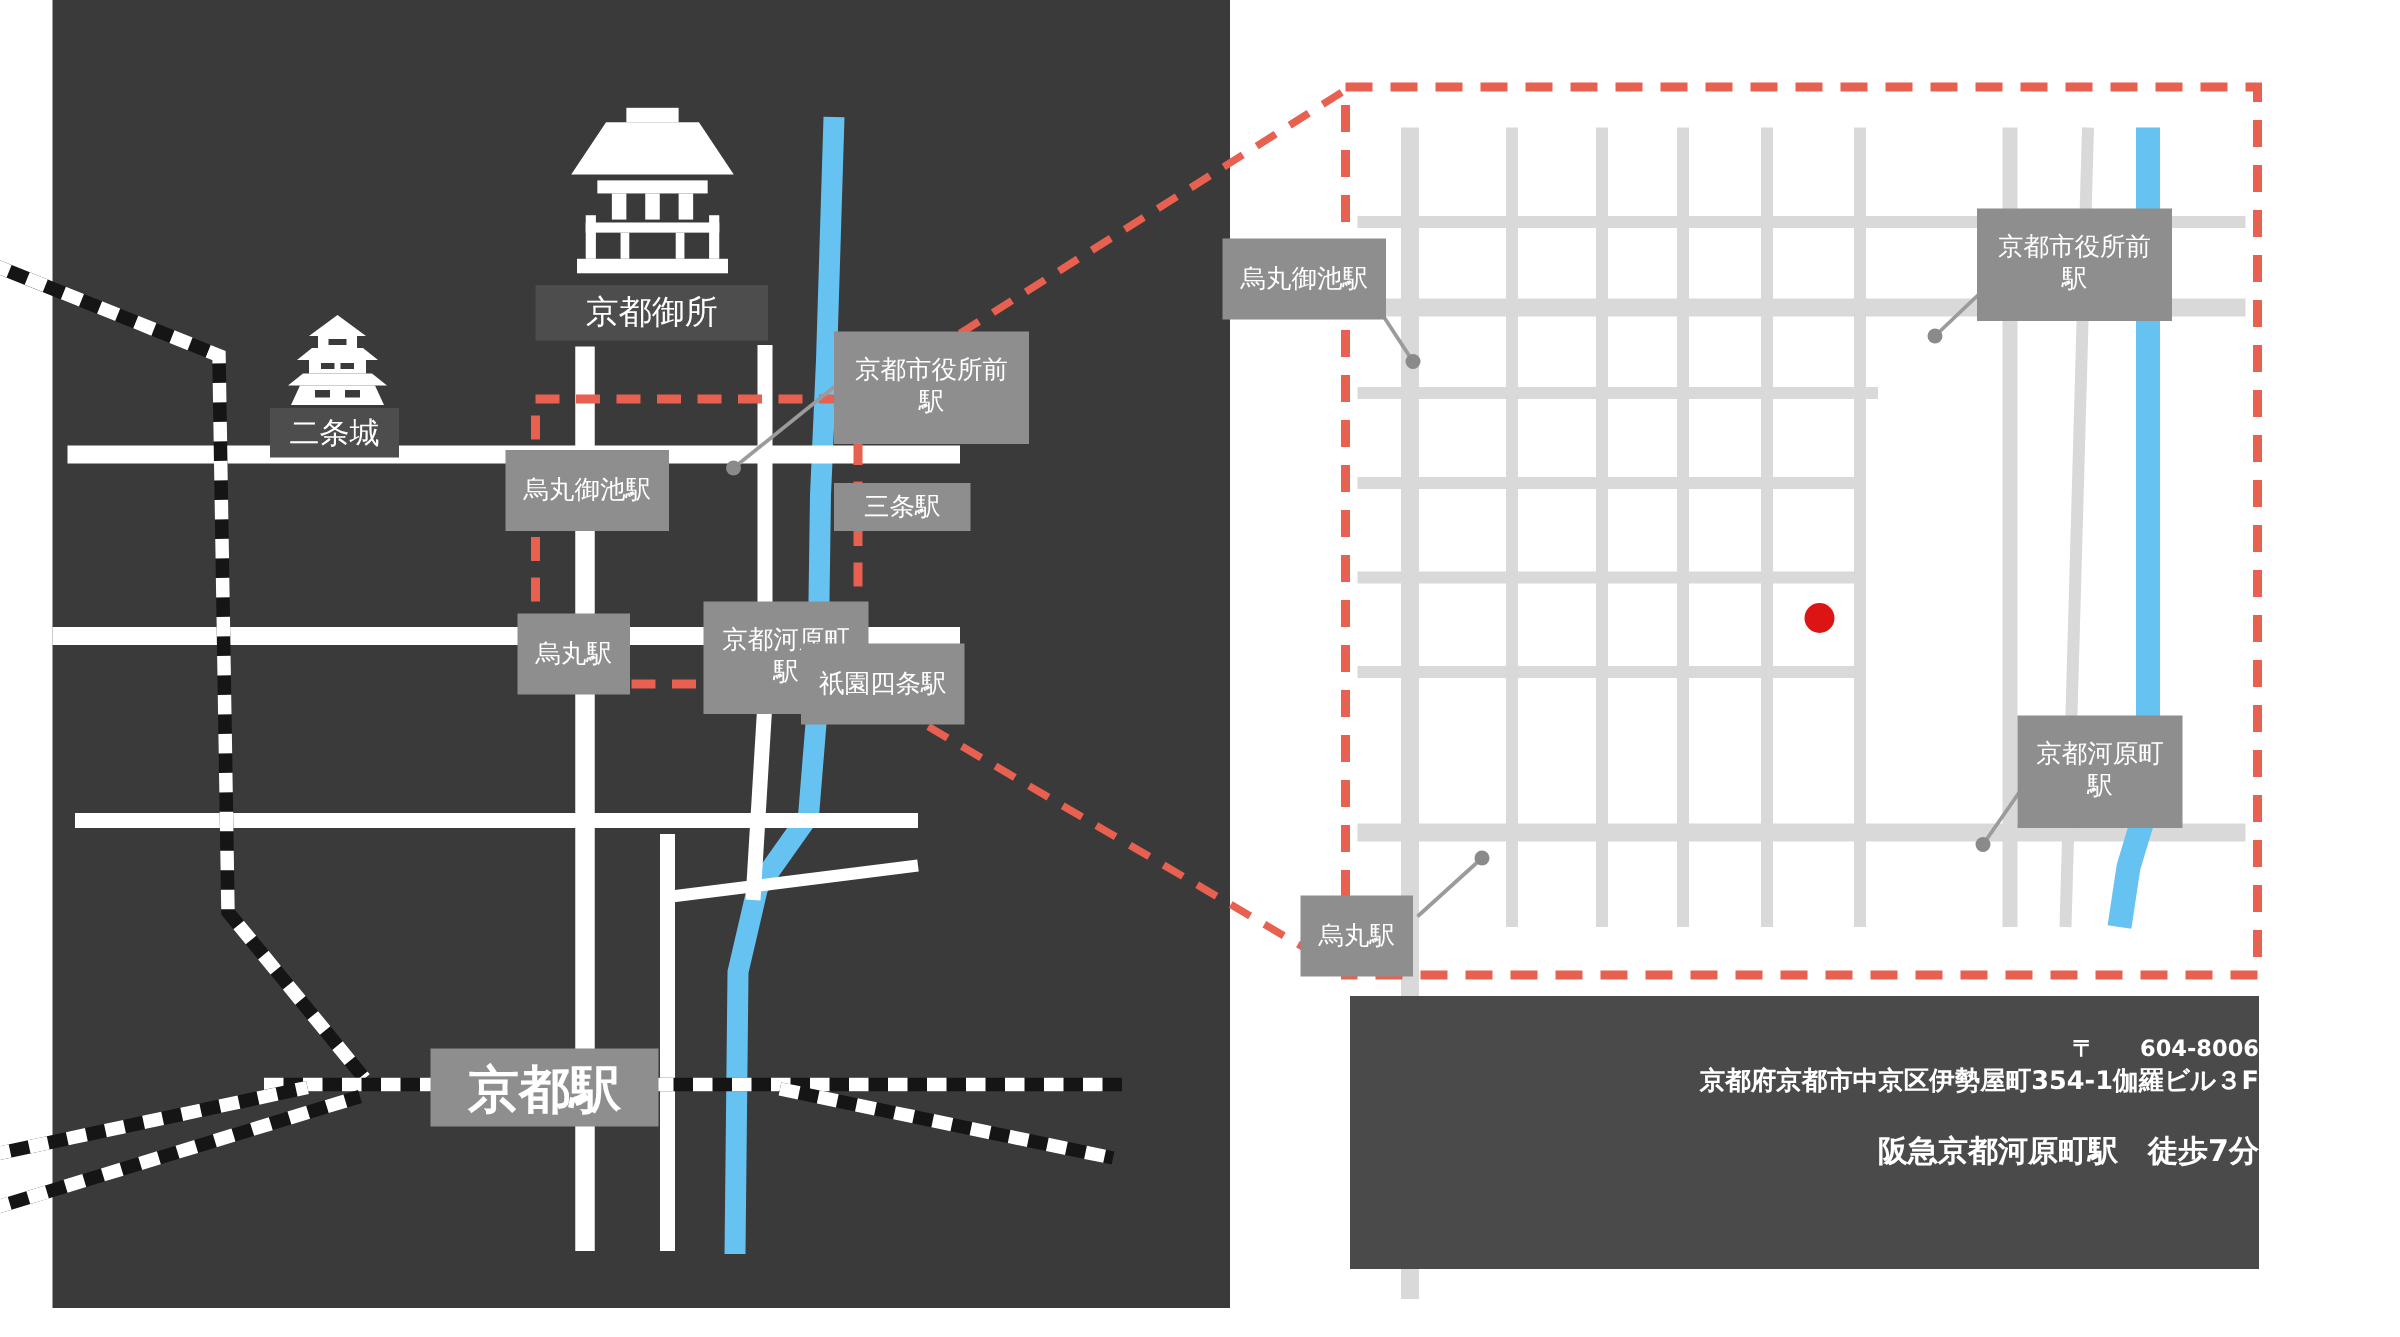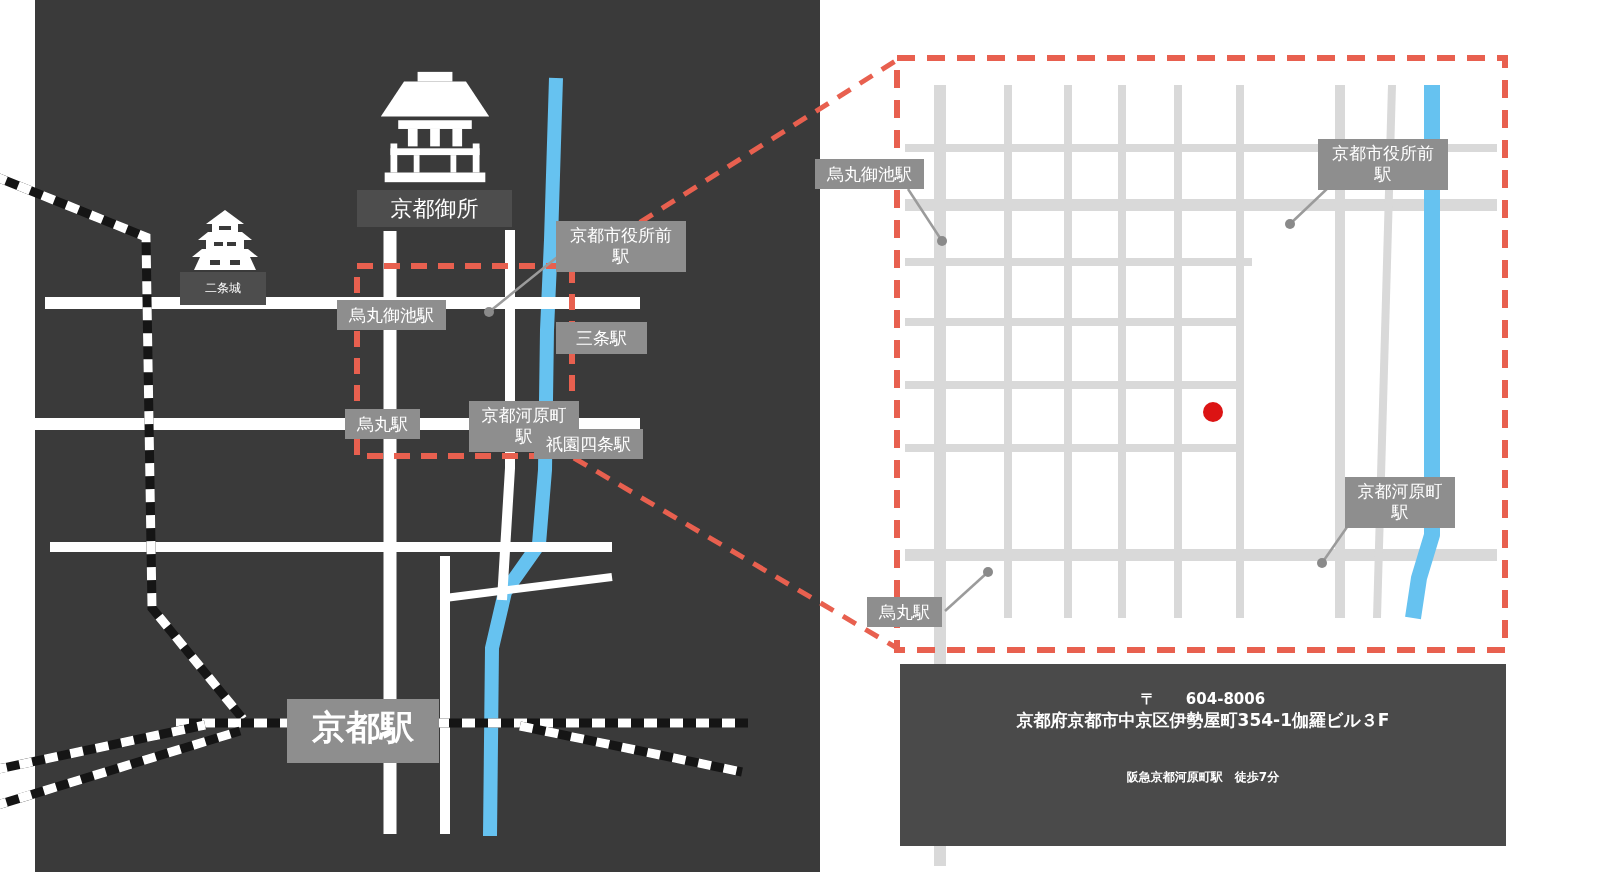--- a/index.html
+++ b/index.html
@@ -13,33 +13,33 @@
   .rail-base   { stroke:#151515; stroke-width:9; fill:none; }
   .rail-dash   { stroke:#ffffff; stroke-width:9; fill:none; stroke-dasharray:13 13; }
   .red-dash    { fill:none; stroke:#E8604F; stroke-width:6; stroke-dasharray:16 11; }
   .red-dash-line path { fill:none; stroke:#E8604F; stroke-width:5; stroke-dasharray:15 11; }
   .streets path{ stroke:#D9D9D9; stroke-width:8; fill:none; }
   .callout-line{ stroke:#9b9b9b; stroke-width:2.5; fill:none; }
   .callout-dot { fill:#8a8a8a; }
 
   
   .label { position:absolute; color:#fff; text-align:center; }
-  .station { background:#8E8E8E; font-size:17px; font-weight:500; padding:4px 12px; white-space:nowrap; line-height:1.3; }
+  .station { background:#8E8E8E; font-size:17px; font-weight:500; padding:16px 12px; white-space:nowrap; line-height:1.3; }
   .station.multiline { white-space:normal; word-break:break-all; line-height:1.25; }
   .landmark { background:#4D4D4D; font-weight:500; }
   .kyoto-big { background:#8E8E8E; font-size:34px; font-weight:600; }
   .icon { position:absolute; }
 
   
   .info-panel { position:absolute; left:900px; top:664px; width:606px; height:182px;
-                background:#4A4A4A; color:#fff; text-align:center; font-weight:600; }
+                background:#4A4A4A; color:#fff; text-align:right; font-weight:600; }
   .postal-row { margin-top:26px; font-size:15px; }
   .postal-row .mark { margin-right:30px; }
   .info-address { font-size:17px; }
-  .info-access { margin-top:36px; font-size:12px; line-height:1.55; }
+  .info-access { margin-top:20px; font-size:20px; line-height:1.55; }
 </style>
 </head>
 <body>
 
 <div class="page">
 
   <svg class="map-svg" width="1600" height="891" viewBox="0 0 1600 891">
 
     <rect x="35" y="0" width="785" height="872" fill="#3A3A3A"></rect>
 
@@ -147,35 +147,35 @@
         <rect x="28" y="32" width="9" height="4"></rect>
         <rect x="41" y="32" width="9" height="4"></rect>
         <rect x="24" y="50" width="10" height="5"></rect>
         <rect x="44" y="50" width="10" height="5"></rect>
       </g>
     </svg>
   </div>
 
   <div class="label landmark" style="left:357px;top:190px;width:155px;height:37px;line-height:37px;font-size:22px">京都御所</div>
 
-  <div class="label landmark" style="left:180px;top:272px;width:86px;height:33px;line-height:33px;font-size:12px">二条城</div>
+  <div class="label landmark" style="left:180px;top:272px;width:86px;height:33px;line-height:33px;font-size:20px">二条城</div>
 
   <div class="label station multiline" style="left:556px;top:221px;width:130px">京都市役所前駅</div>
 
   <div class="label station" style="left:337px;top:300px">烏丸御池駅</div>
 
   <div class="label station" style="left:556px;top:322px;padding:5px 20px">三条駅</div>
 
   <div class="label station" style="left:345px;top:409px">烏丸駅</div>
 
   <div class="label station multiline" style="left:469px;top:401px;width:110px">京都河原町駅</div>
 
   <div class="label station" style="left:534px;top:429px">祇園四条駅</div>
 
-  <div class="label kyoto-big" style="left:287px;top:699px;width:152px;height:64px;line-height:56px">京都駅</div>
+  <div class="label kyoto-big" style="left:287px;top:699px;width:152px;height:52px;line-height:56px">京都駅</div>
 
   <div class="label station" style="left:815px;top:159px">烏丸御池駅</div>
 
   <div class="label station multiline" style="left:1318px;top:139px;width:130px">京都市役所前駅</div>
 
   <div class="label station multiline" style="left:1345px;top:477px;width:110px">京都河原町駅</div>
 
   <div class="label station" style="left:867px;top:597px">烏丸駅</div>
 
   <div class="info-panel">

